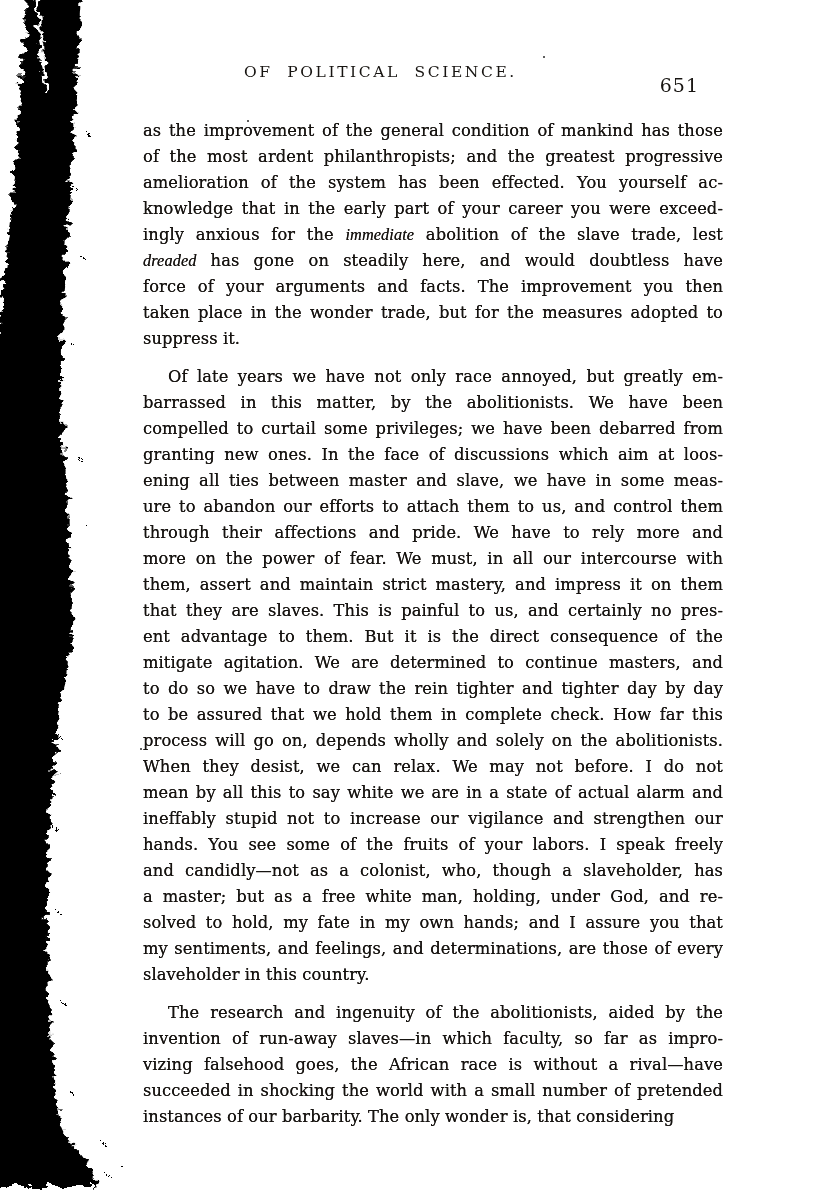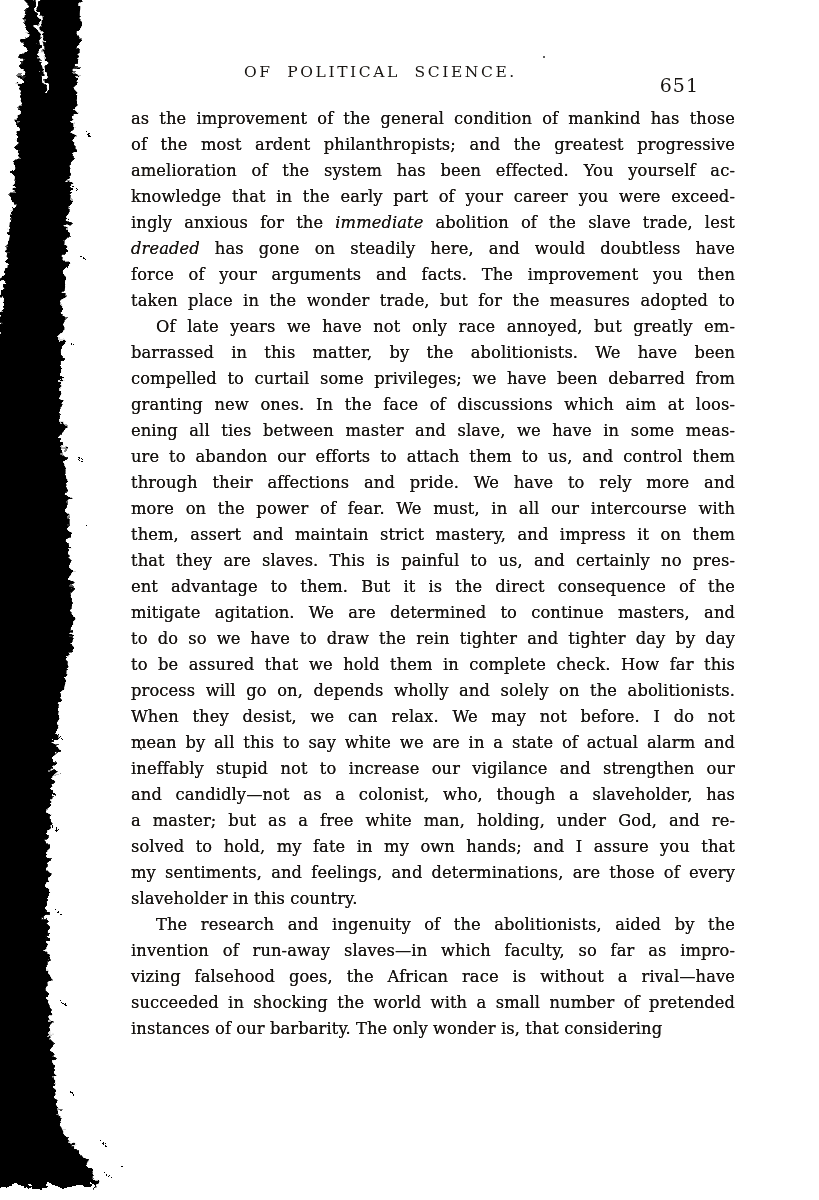--- a/index.html
+++ b/index.html
@@ -56,33 +56,33 @@
   }
   .paragraphs {
     position: absolute;
     top: 106px; left: 0;
     width: 604px;
     font-size: 16.3px;
     letter-spacing: 0.1px;
     color: #161310;
     text-shadow: 0 0 0.5px rgba(20,16,12,0.9);
   }
-  .para { margin: 0; padding: 0; }
+  .para { margin: 12px; padding: 0; }
   .line {
     height: 26px;
     line-height: 26px;
     text-align: justify;
     text-align-last: justify;
     text-justify: inter-word;
     overflow: visible;
     white-space: normal;
   }
   .line.endline { text-align-last: left; }
   .line.indent { text-indent: 25px; }
-  .it { font-style: italic; }
+  .it { font-style: italic; font-family: Liberation Serif, serif; }
 </style>
 </head>
 <body>
 
 <div class="scan-page">
 
   <svg class="binding" width="160" height="1200" viewBox="0 0 160 1200" xmlns="http://www.w3.org/2000/svg">
     <defs>
       <filter id="rough" x="-30%" y="-5%" width="180%" height="110%">
         <feTurbulence type="fractalNoise" baseFrequency="0.09 0.13" numOctaves="3" seed="11" result="n"></feTurbulence>
@@ -142,40 +142,42 @@
     <div class="paragraphs">
         <div class="para">
           <div class="line"><span>as the improvement of the general condition of mankind has those</span></div>
           <div class="line"><span>of the most ardent philanthropists; and the greatest progressive</span></div>
           <div class="line"><span>amelioration of the system has been effected. You yourself ac-</span></div>
           <div class="line"><span>knowledge that in the early part of your career you were exceed-</span></div>
           <div class="line"><span>ingly anxious for the </span><span class="it">immediate</span><span> abolition of the slave trade, lest</span></div>
           <div class="line"><span class="it">dreaded</span><span> has gone on steadily here, and would doubtless have</span></div>
           <div class="line"><span>force of your arguments and facts. The improvement you then</span></div>
           <div class="line"><span>taken place in the wonder trade, but for the measures adopted to</span></div>
+          <div class="line endline"><span>suppress it.</span></div>
         </div>
         <div class="para">
           <div class="line indent"><span>Of late years we have not only race annoyed, but greatly em-</span></div>
           <div class="line"><span>barrassed in this matter, by the abolitionists. We have been</span></div>
           <div class="line"><span>compelled to curtail some privileges; we have been debarred from</span></div>
           <div class="line"><span>granting new ones. In the face of discussions which aim at loos-</span></div>
           <div class="line"><span>ening all ties between master and slave, we have in some meas-</span></div>
           <div class="line"><span>ure to abandon our efforts to attach them to us, and control them</span></div>
           <div class="line"><span>through their affections and pride. We have to rely more and</span></div>
           <div class="line"><span>more on the power of fear. We must, in all our intercourse with</span></div>
           <div class="line"><span>them, assert and maintain strict mastery, and impress it on them</span></div>
           <div class="line"><span>that they are slaves. This is painful to us, and certainly no pres-</span></div>
           <div class="line"><span>ent advantage to them. But it is the direct consequence of the</span></div>
           <div class="line"><span>mitigate agitation. We are determined to continue masters, and</span></div>
           <div class="line"><span>to do so we have to draw the rein tighter and tighter day by day</span></div>
           <div class="line"><span>to be assured that we hold them in complete check. How far this</span></div>
           <div class="line"><span>process will go on, depends wholly and solely on the abolitionists.</span></div>
           <div class="line"><span>When they desist, we can relax. We may not before. I do not</span></div>
           <div class="line"><span>mean by all this to say white we are in a state of actual alarm and</span></div>
           <div class="line"><span>ineffably stupid not to increase our vigilance and strengthen our</span></div>
+          <div class="line"><span>hands. You see some of the fruits of your labors. I speak freely</span></div>
           <div class="line"><span>and candidly—not as a colonist, who, though a slaveholder, has</span></div>
           <div class="line"><span>a master; but as a free white man, holding, under God, and re-</span></div>
           <div class="line"><span>solved to hold, my fate in my own hands; and I assure you that</span></div>
           <div class="line"><span>my sentiments, and feelings, and determinations, are those of every</span></div>
           <div class="line endline"><span>slaveholder in this country.</span></div>
         </div>
         <div class="para">
           <div class="line indent"><span>The research and ingenuity of the abolitionists, aided by the</span></div>
           <div class="line"><span>invention of run-away slaves—in which faculty, so far as impro-</span></div>
           <div class="line"><span>vizing falsehood goes, the African race is without a rival—have</span></div>

